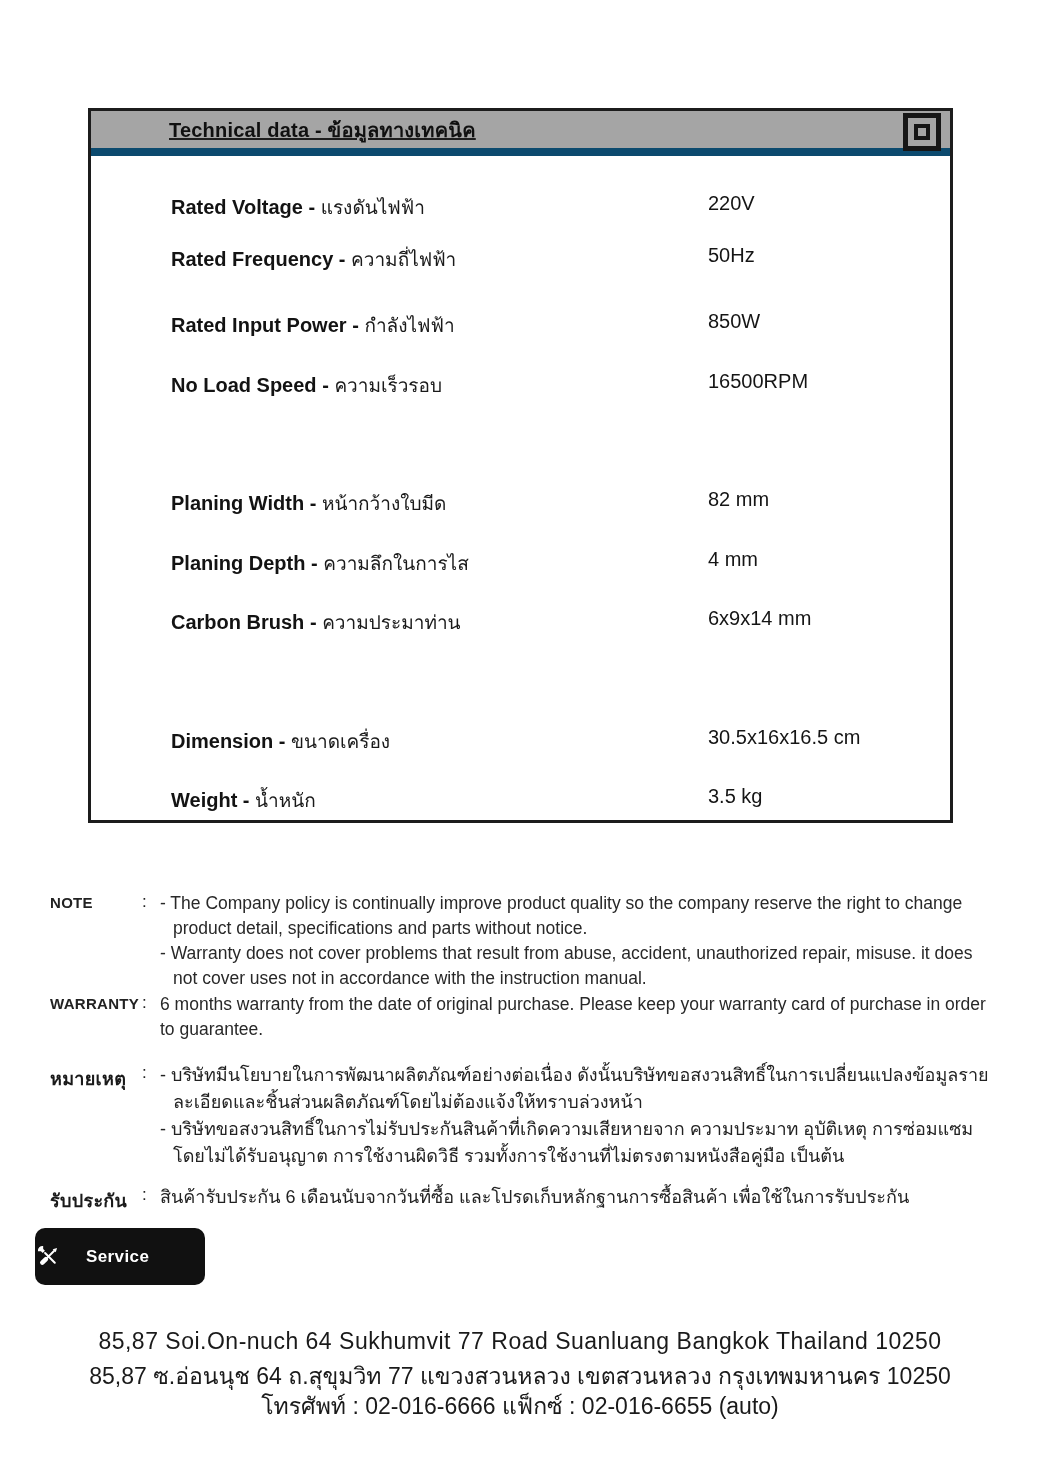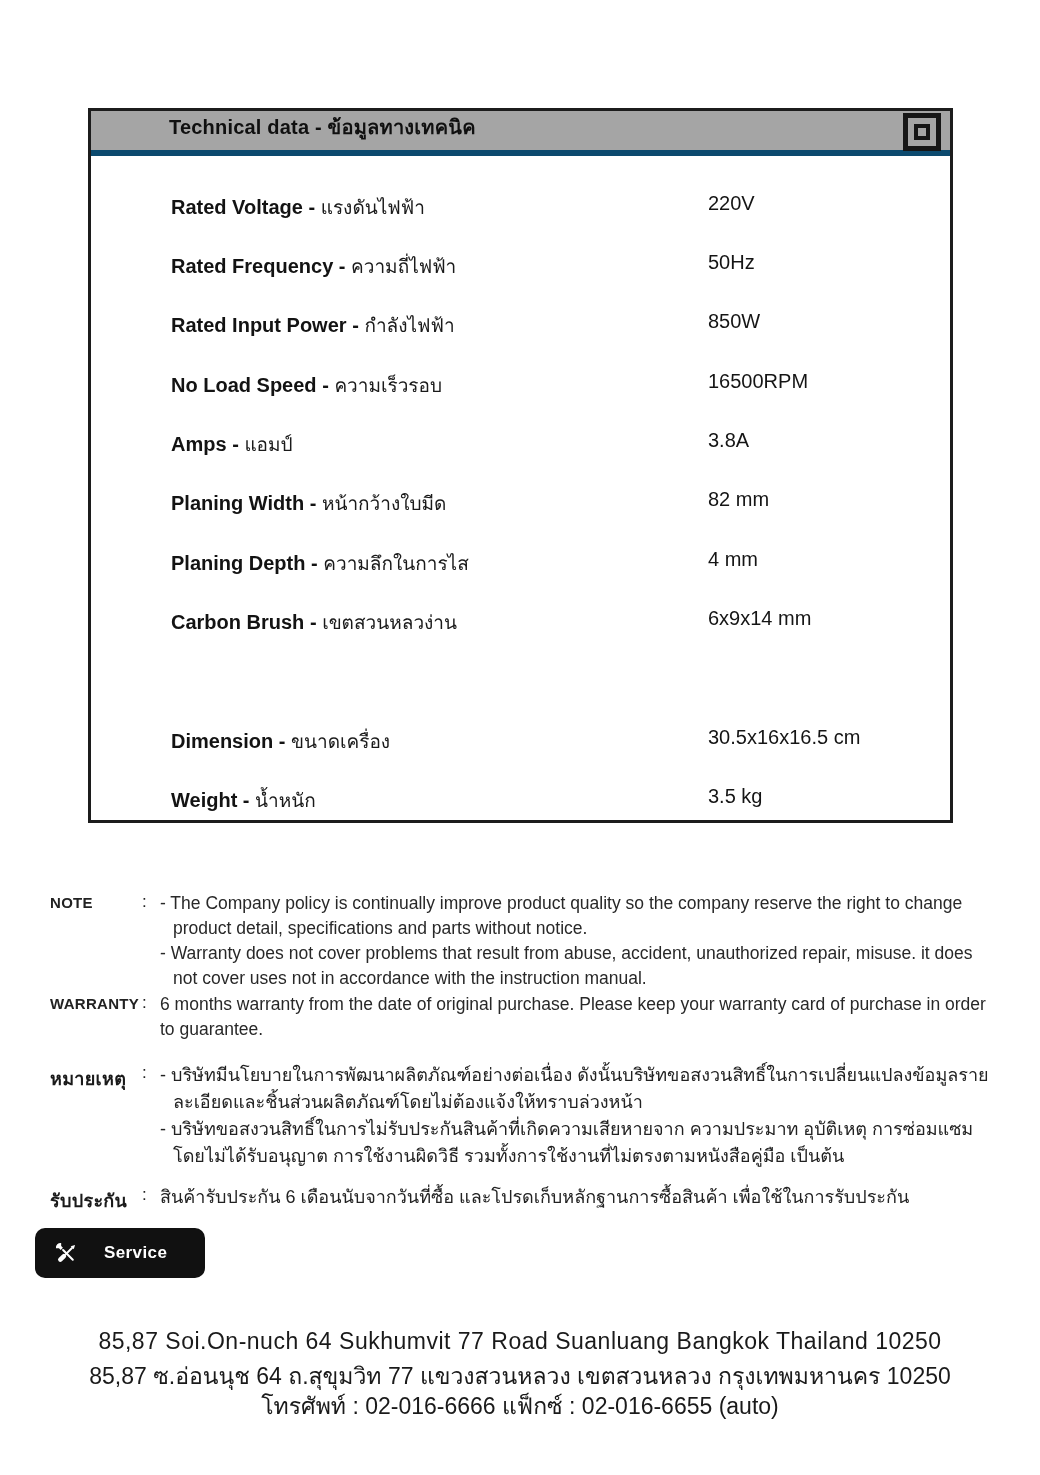--- a/index.html
+++ b/index.html
@@ -11,22 +11,22 @@
     -webkit-font-smoothing:antialiased;
   }
 
   
   .spec-box {
     position:absolute; left:88px; top:108px; width:865px; height:715px;
     border:3px solid #1c1c1c; box-sizing:border-box; background:#fff;
   }
   .spec-header {
     position:relative; height:45px; background:#a5a5a5;
-    border-bottom:6px solid #0c4a6e; box-sizing:border-box;
-    display:flex; align-items:flex-start;
+    border-bottom:8px solid #0c4a6e; box-sizing:border-box;
+    display:flex; align-items:center;text-decoration:underline;
   }
   .spec-title {
     margin-left:78px; font-size:20px; font-weight:bold; color:#101010;
     letter-spacing:0.2px;
   }
   .ins-icon {
     position:absolute; right:9px; top:2px; width:38px; height:38px;
     border:5px solid #161616; box-sizing:border-box;
     display:flex; align-items:center; justify-content:center;
   }
@@ -50,23 +50,23 @@
   .nbody  { flex:1; font-size:17.5px; line-height:25px; color:#282828; }
   .hang   { padding-left:13px; text-indent:-13px; }
   .th-block { margin-top:20px; }
   .th-block .nlabel { font-size:18px; padding-top:2px; color:#1a1a1a; }
   .th-block .nbody  { font-size:18px; line-height:27px; color:#222; }
   .warranty-block { margin-top:1px; }
   .guarantee-row { margin-top:0; }
 
   
   .service-badge {
-    position:absolute; left:35px; top:1228px; width:170px; height:50px;
+    position:absolute; left:35px; top:1228px; width:170px; height:57px;
     background:#111111; border-radius:10px; display:flex; align-items:center;
-    box-sizing:border-box; padding-left:18px;
+    box-sizing:border-box; 
   }
   .service-label { color:#ffffff; font-weight:bold; font-size:17px; margin-left:24px; letter-spacing:0.4px; }
   .tools-icon { width:27px; height:27px; display:block; }
 
   .web-row { position:absolute; left:0; top:1275px; width:1040px; height:50px; }
 
   .addr { position:absolute; left:0; width:1040px; text-align:center; font-size:23px; color:#1a1a1a; white-space:nowrap; }
   .addr-en { top:1328px; letter-spacing:0.5px; }
   .addr-th { top:1358px; }
   .addr-phone { top:1388px; }
@@ -80,46 +80,42 @@
     <span class="ins-icon">
         <span class="inner"></span>
       </span>
   </div>
   <div class="spec-rows">
 
     <div class="spec-row" style="top:36px">
       <span class="spec-label"><span class="lbl-en">Rated Voltage</span> <span class="lbl-sep">-</span> <span class="lbl-th">แรงดันไฟฟ้า</span></span>
       <span class="spec-value">220V</span>
     </div>
-    <div class="spec-row" style="top:95px">
+    <div class="spec-row" style="top:88px">
       <span class="spec-label"><span class="lbl-en">Rated Frequency</span> <span class="lbl-sep">-</span> <span class="lbl-th">ความถี่ไฟฟ้า</span></span>
       <span class="spec-value">50Hz</span>
     </div>
     <div class="spec-row" style="top:154px">
       <span class="spec-label"><span class="lbl-en">Rated Input Power</span> <span class="lbl-sep">-</span> <span class="lbl-th">กำลังไฟฟ้า</span></span>
       <span class="spec-value">850W</span>
     </div>
     <div class="spec-row" style="top:214px">
       <span class="spec-label"><span class="lbl-en">No Load Speed</span> <span class="lbl-sep">-</span> <span class="lbl-th">ความเร็วรอบ</span></span>
       <span class="spec-value">16500RPM</span>
     </div>
-    <div class="spec-row" style="top:273px">
-      <span class="spec-label"><span class="lbl-en">Amps</span> <span class="lbl-sep">-</span> <span class="lbl-th">แอมป์</span></span>
-      <span class="spec-value">3.8A</span>
-    </div>
     <div class="spec-row" style="top:332px">
       <span class="spec-label"><span class="lbl-en">Planing Width</span> <span class="lbl-sep">-</span> <span class="lbl-th">หน้ากว้างใบมีด</span></span>
       <span class="spec-value">82 mm</span>
     </div>
     <div class="spec-row" style="top:392px">
       <span class="spec-label"><span class="lbl-en">Planing Depth</span> <span class="lbl-sep">-</span> <span class="lbl-th">ความลึกในการไส</span></span>
       <span class="spec-value">4 mm</span>
     </div>
     <div class="spec-row" style="top:451px">
-      <span class="spec-label"><span class="lbl-en">Carbon Brush</span> <span class="lbl-sep">-</span> <span class="lbl-th">เขตสวนหลวง่าน</span></span>
+      <span class="spec-label"><span class="lbl-en">Carbon Brush</span> <span class="lbl-sep">-</span> <span class="lbl-th">ความประมาท่าน</span></span>
       <span class="spec-value">6x9x14 mm</span>
     </div>
     <div class="spec-row" style="top:570px">
       <span class="spec-label"><span class="lbl-en">Dimension</span> <span class="lbl-sep">-</span> <span class="lbl-th">ขนาดเครื่อง</span></span>
       <span class="spec-value">30.5x16x16.5 cm</span>
     </div>
     <div class="spec-row" style="top:629px">
       <span class="spec-label"><span class="lbl-en">Weight</span> <span class="lbl-sep">-</span> <span class="lbl-th">น้ำหนัก</span></span>
       <span class="spec-value">3.5 kg</span>
     </div>

